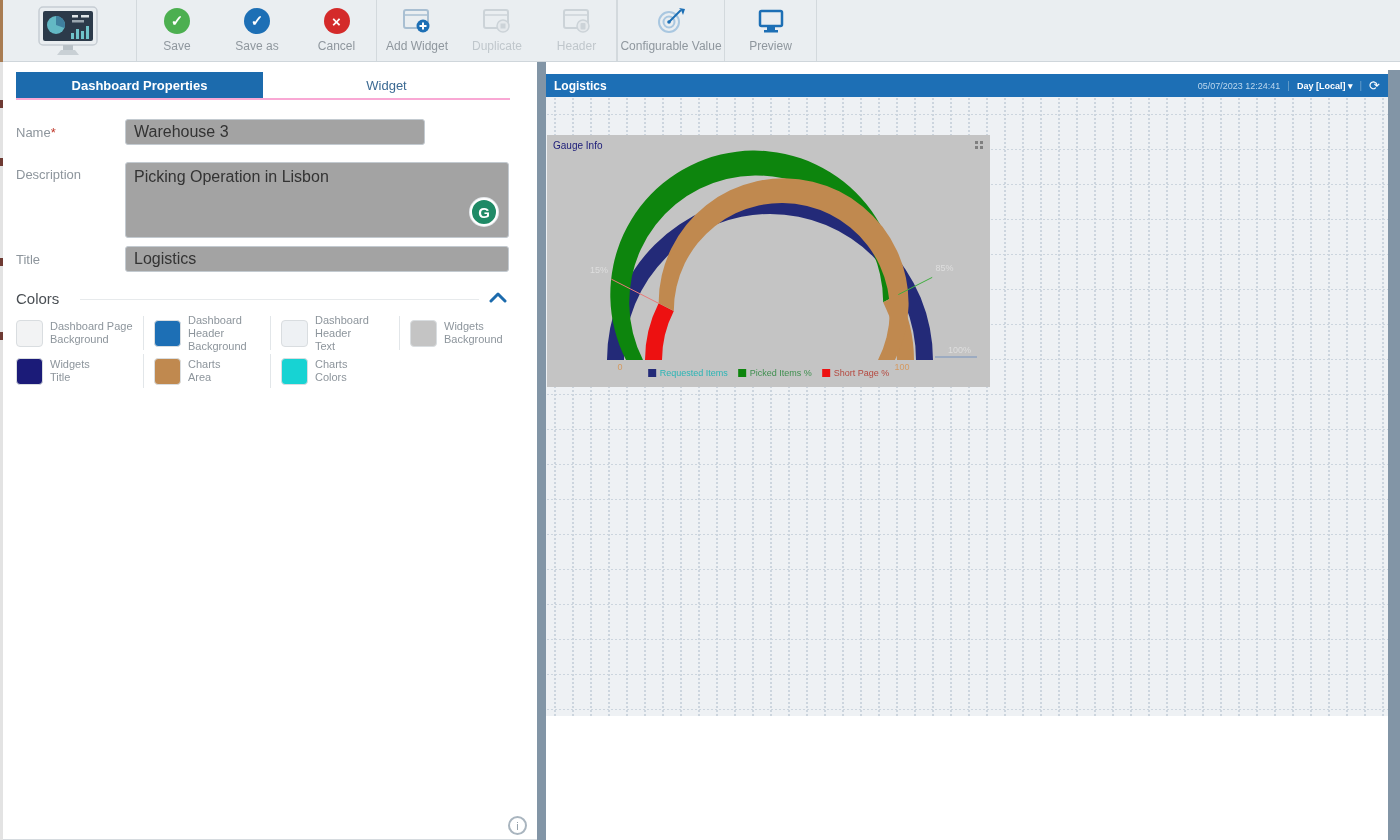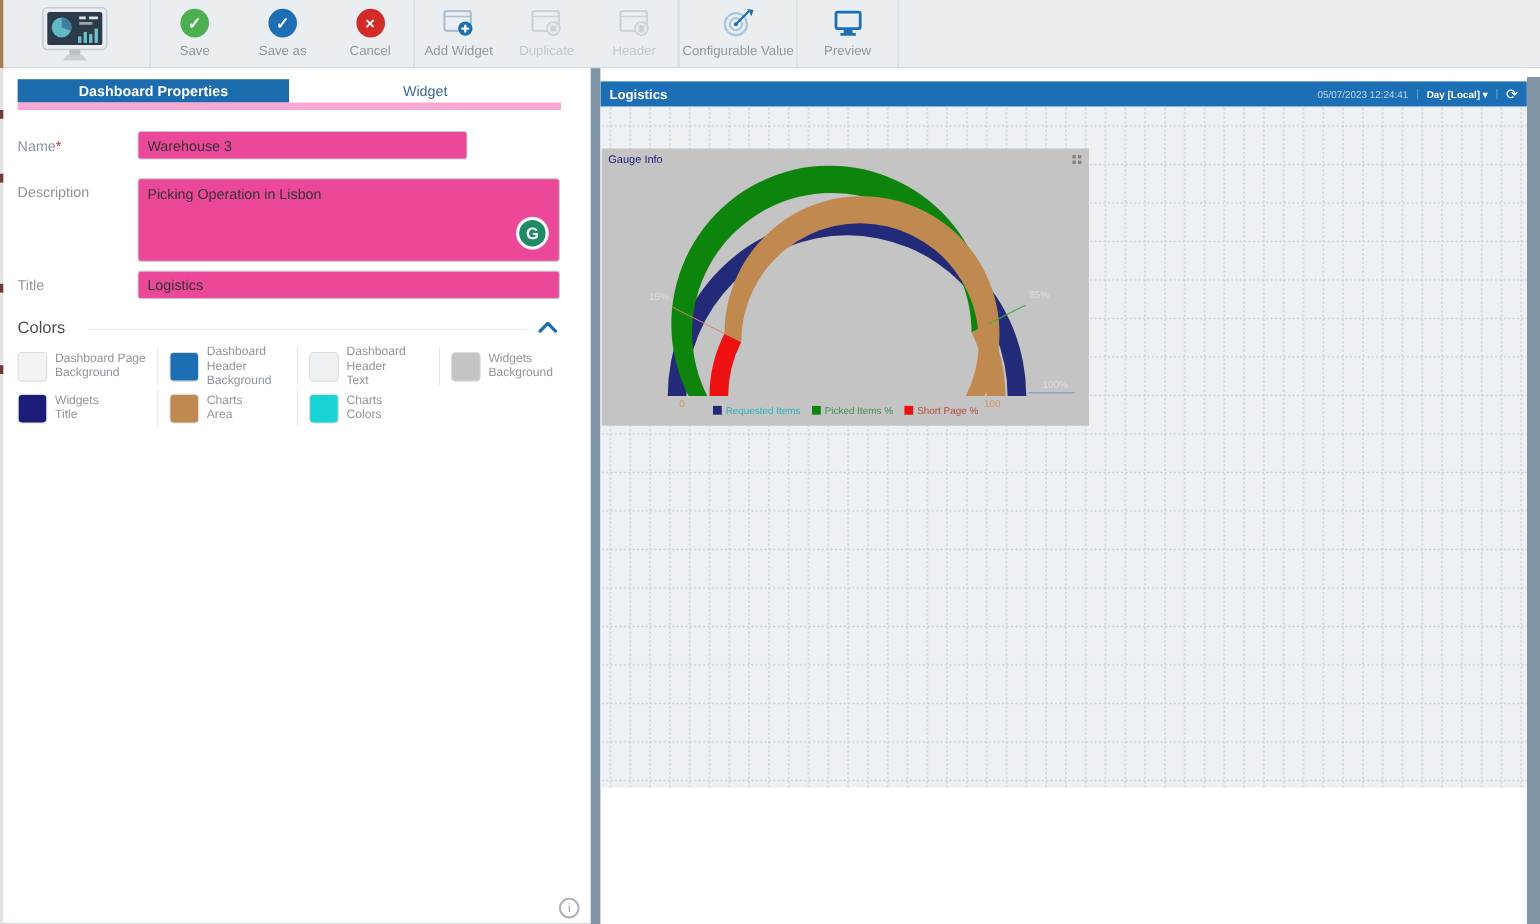--- a/index.html
+++ b/index.html
@@ -24,28 +24,28 @@
   .tbtn.prev{width:92px;border-right:1px solid #d3d9dd}
   .tbtn.disabled .lbl{color:#c0c7cc}
   .circ{width:26px;height:26px;border-radius:50%;display:flex;align-items:center;
         justify-content:center;color:#fff;font-size:15px;font-weight:bold}
   .circ.green{background:#4caf50}.circ.blue{background:#1d6fb5}.circ.red{background:#d42a2a}
 
   
   .left-panel{position:absolute;left:0;top:62px;width:537px;height:778px;background:#fff;
               border-bottom:1px solid #d6dbdf}
   .tabs{position:absolute;left:16px;top:10px;width:494px;height:28px;display:flex;
-        border-bottom:7px solid #f9a8d4}
+        border-bottom:2px solid #f9a8d4}
   .tab{flex:1;display:flex;align-items:center;justify-content:center;font-size:13px;cursor:pointer}
   .tab.active{background:#1c6bad;color:#fff;font-weight:bold}
   .tab.inactive{background:#fff;color:#3c6a93}
   .f-label{position:absolute;left:16px;font-size:13px;color:#8d959c}
   .req{color:#c0392b}
-  .f-input{position:absolute;border:1px solid #c3cad0;border-radius:3px;font-size:13px;
-           color:#333;padding:0 8px;font-family:"Liberation Sans",sans-serif;background:#ec4899}
+  .f-input{position:absolute;border:1px solid #c3cad0;border-radius:3px;font-size:16px;
+           color:#333;padding:0 8px;font-family:"Liberation Sans",sans-serif;background:#a3a3a3}
   textarea.f-input{resize:none;padding-top:6px;line-height:16px}
   .grammarly{position:absolute;left:470px;top:136px;width:28px;height:28px;border-radius:50%;
              background:#1f8a66;border:2px solid #fff;box-shadow:0 0 0 1px #e3e7ea;
              color:#fff;font-size:15px;font-weight:bold;display:flex;align-items:center;
              justify-content:center;cursor:pointer}
   .colors-head{position:absolute;left:16px;top:228px;font-size:15px;color:#4a4f54}
   .colors-rule{position:absolute;left:80px;right:58px;top:237px;height:1px;background:#e7eaec}
   .chev{position:absolute;right:30px;top:230px;cursor:pointer}
   .swatch-grid{position:absolute;left:16px;top:254px;width:500px;display:grid;
                grid-template-columns:127px 127px 129px 100px;grid-auto-rows:34px;row-gap:4px}

